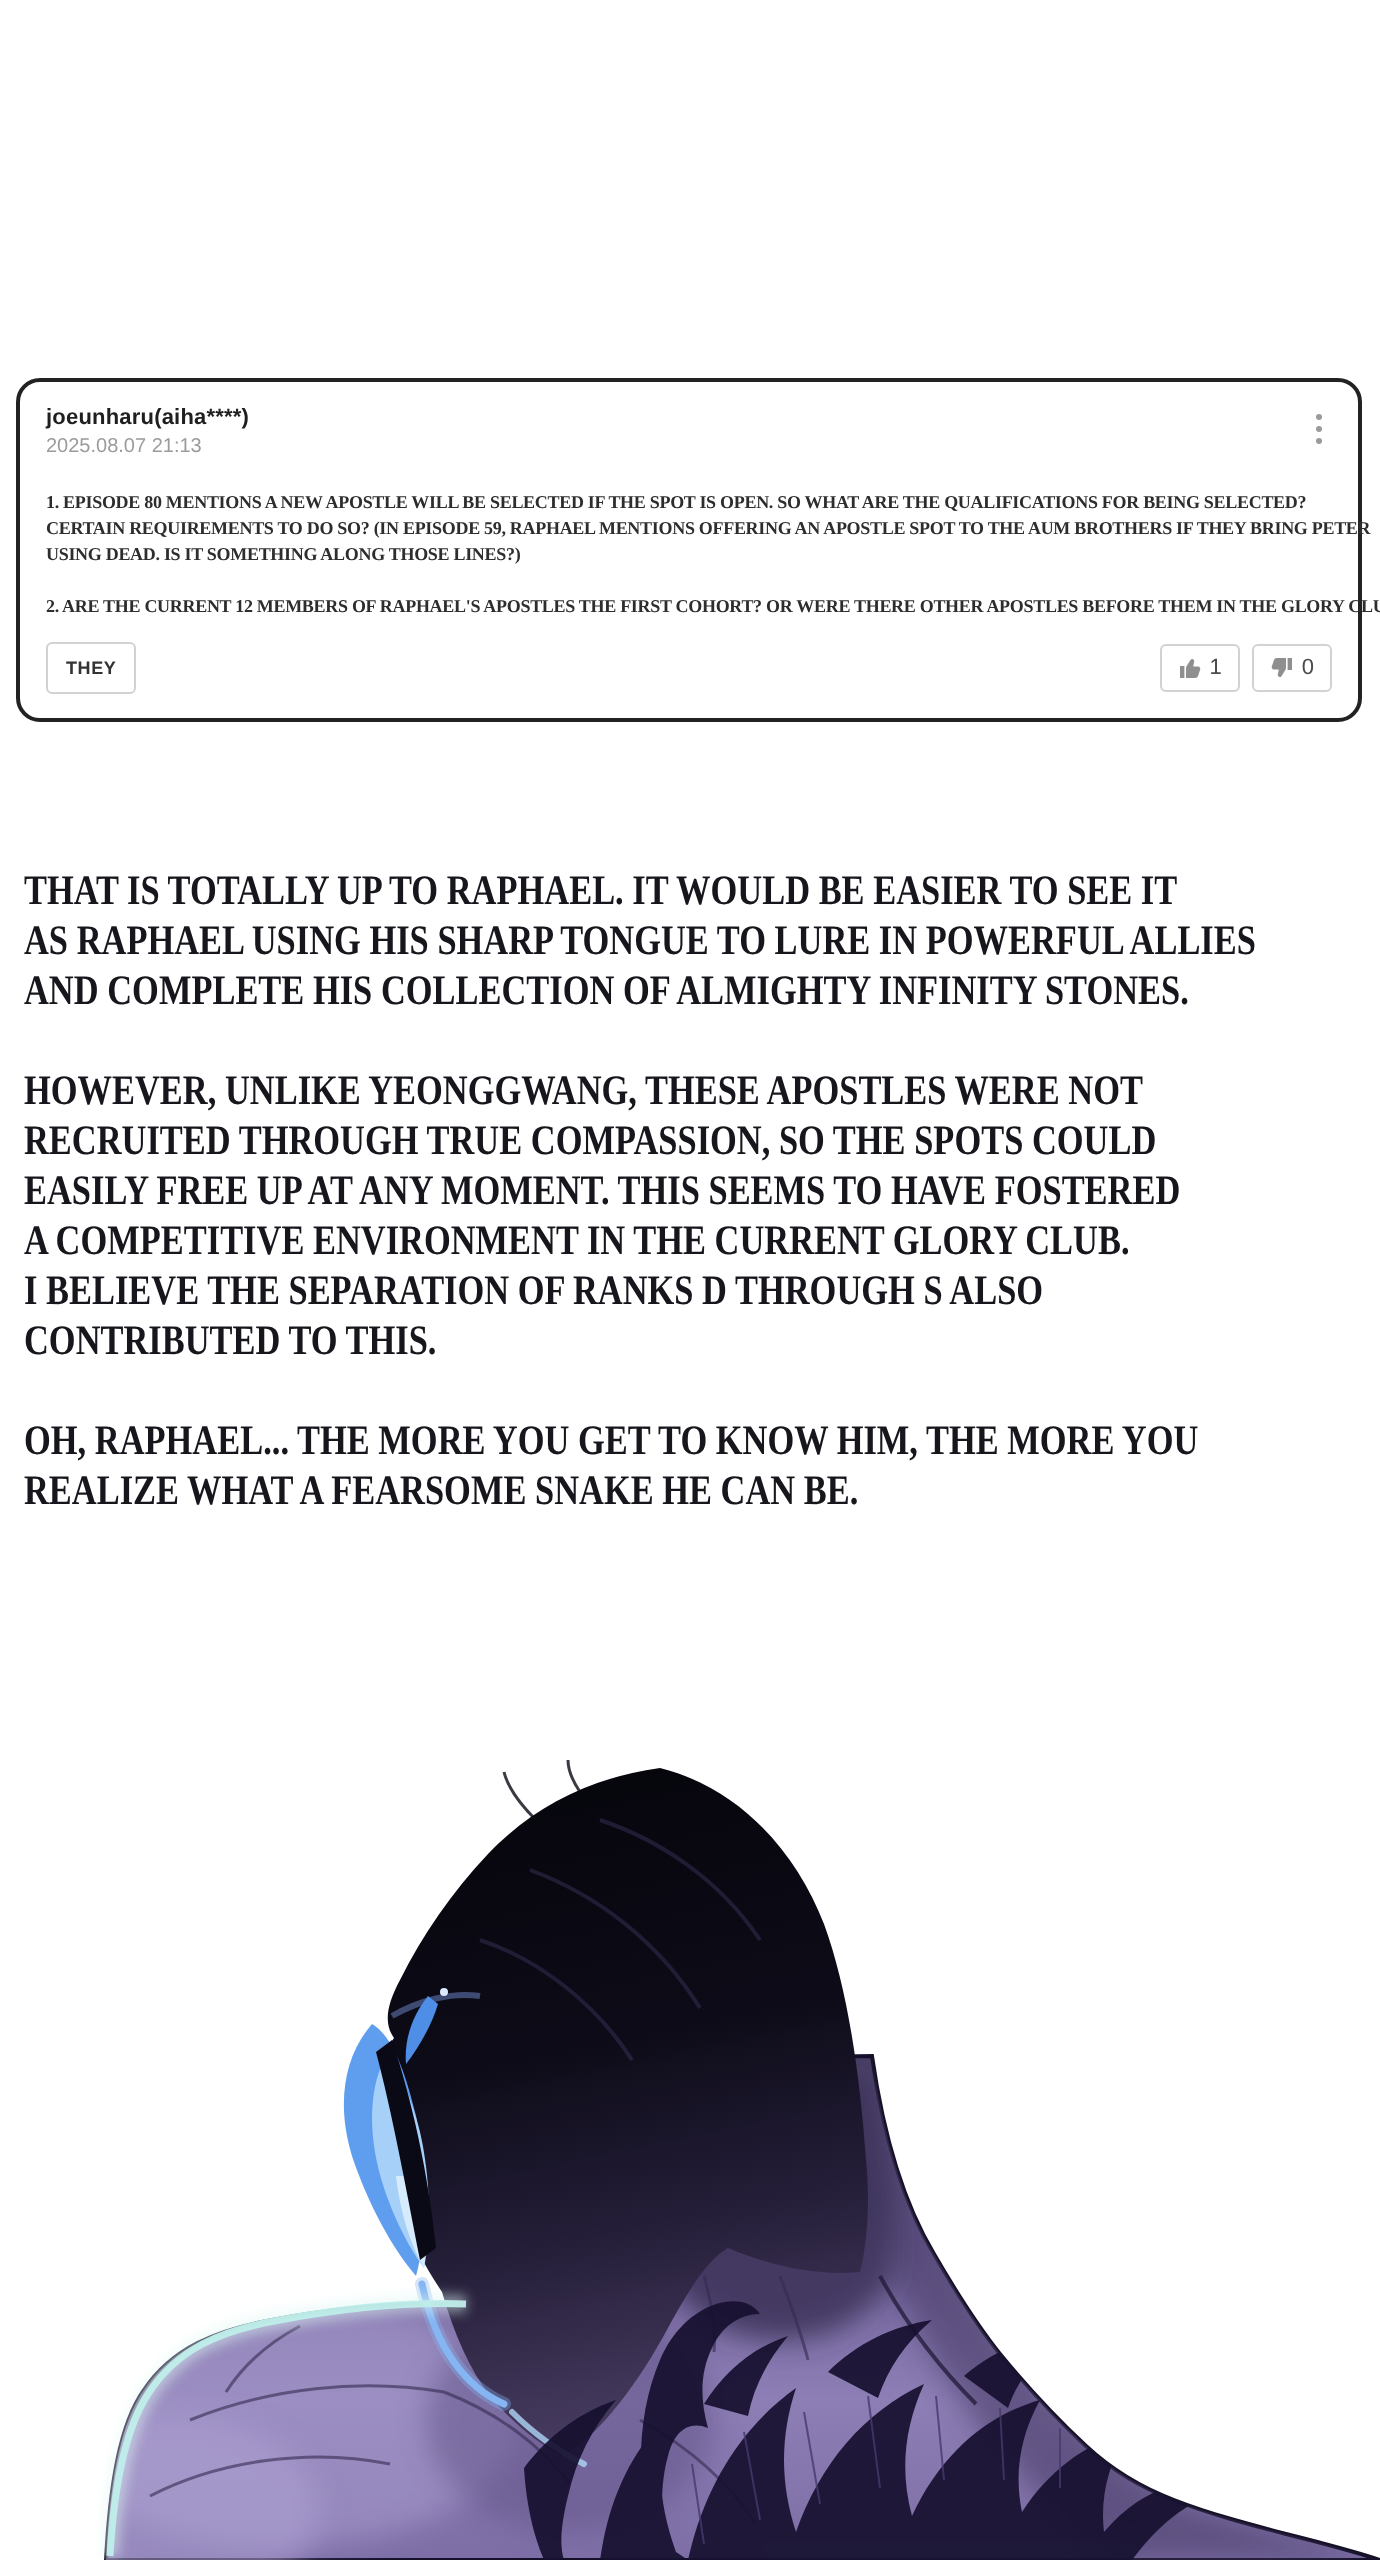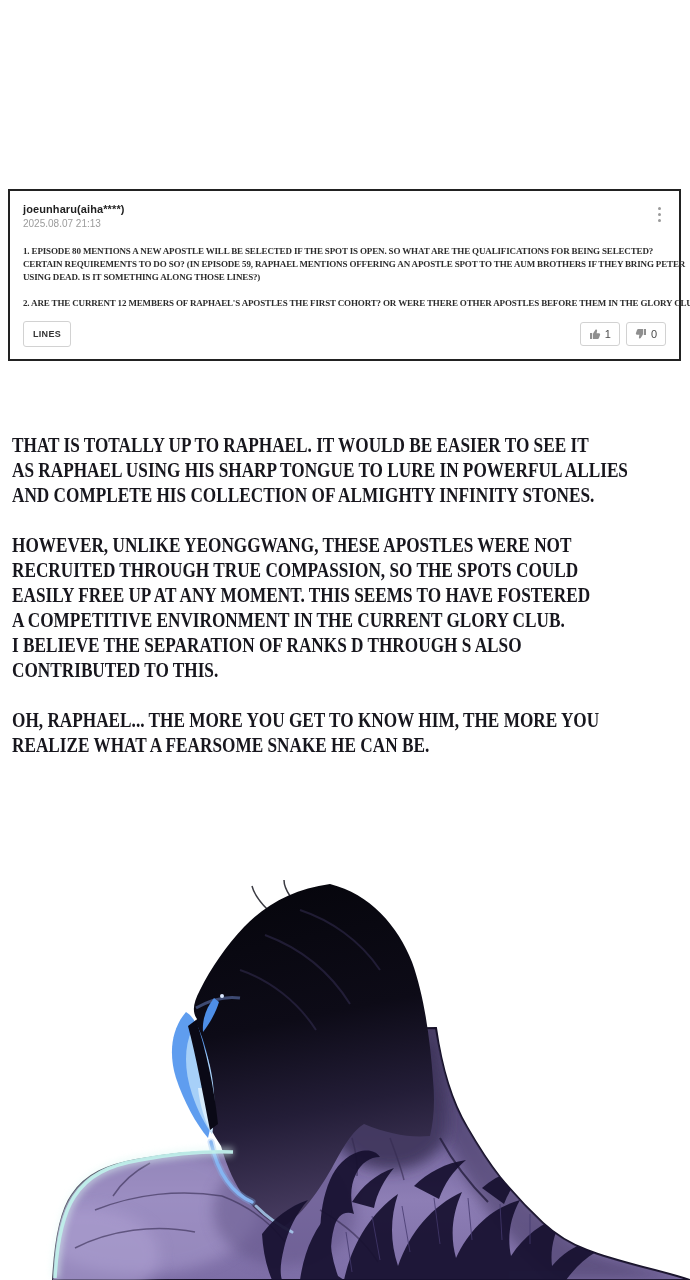--- a/index.html
+++ b/index.html
@@ -4,21 +4,21 @@
 <style>
   html,body{margin:0;padding:0;}
   body{
     width:690px;height:1280px;position:relative;overflow:hidden;
     background:#ffffff;font-family:"Liberation Sans",sans-serif;
   }
 
   
   .comment-card{
     position:absolute;left:8px;top:189px;width:673px;box-sizing:border-box;
-    background:#fff;border:2px solid #222;border-radius:0;
+    background:#fff;border:2px solid #222;border-radius:12px;
     padding:12px 13px 12px 13px;
   }
   .comment-header{position:relative;}
   .username{font-size:11px;font-weight:700;color:#1f1f1f;letter-spacing:.1px;}
   .date{font-size:10px;color:#9b9b9b;margin-top:3px;}
   .kebab{
     position:absolute;right:0px;top:2px;width:14px;height:18px;cursor:pointer;
     display:flex;flex-direction:column;align-items:center;justify-content:center;gap:3px;
   }
   .kebab i{width:3px;height:3px;border-radius:50%;background:#9a9a9a;display:block;}
@@ -68,21 +68,21 @@
         <i></i>
       </div>
   </div>
   <div class="comment-body">
     <div class="c-line">1. EPISODE 80 MENTIONS A NEW APOSTLE WILL BE SELECTED IF THE SPOT IS OPEN. SO WHAT ARE THE QUALIFICATIONS FOR BEING SELECTED?</div>
     <div class="c-line">CERTAIN REQUIREMENTS TO DO SO? (IN EPISODE 59, RAPHAEL MENTIONS OFFERING AN APOSTLE SPOT TO THE AUM BROTHERS IF THEY BRING PETER</div>
     <div class="c-line">USING DEAD. IS IT SOMETHING ALONG THOSE LINES?)</div>
     <div class="c-line q2">2. ARE THE CURRENT 12 MEMBERS OF RAPHAEL'S APOSTLES THE FIRST COHORT? OR WERE THERE OTHER APOSTLES BEFORE THEM IN THE GLORY CLUB ERA?</div>
   </div>
   <div class="comment-actions">
-    <button class="btn reply-btn">LINES</button>
+    <button class="btn reply-btn">THEY</button>
     <div class="vote-group">
       <button class="btn vote-btn">
         <span>
           <svg width="12" height="12" viewBox="0 0 12 12">
               <path fill="#8f8f8f" d="M1 5h2.2v6H1zM4 11h4.6c.65 0 1.2-.4 1.4-1l1.1-3.2c.25-.75-.3-1.5-1.1-1.5H7.6l.5-2.6C8.3 1.6 6.9 1 6.3 1.9L4.2 5.2 4 6z"></path>
             </svg>
         </span>
         <span>1</span>
       </button>
       <button class="btn vote-btn">

